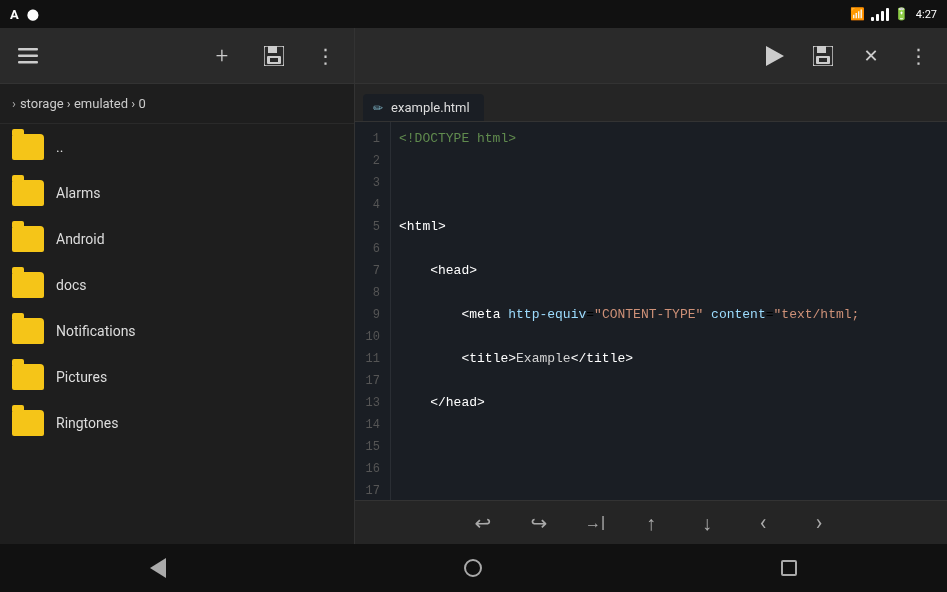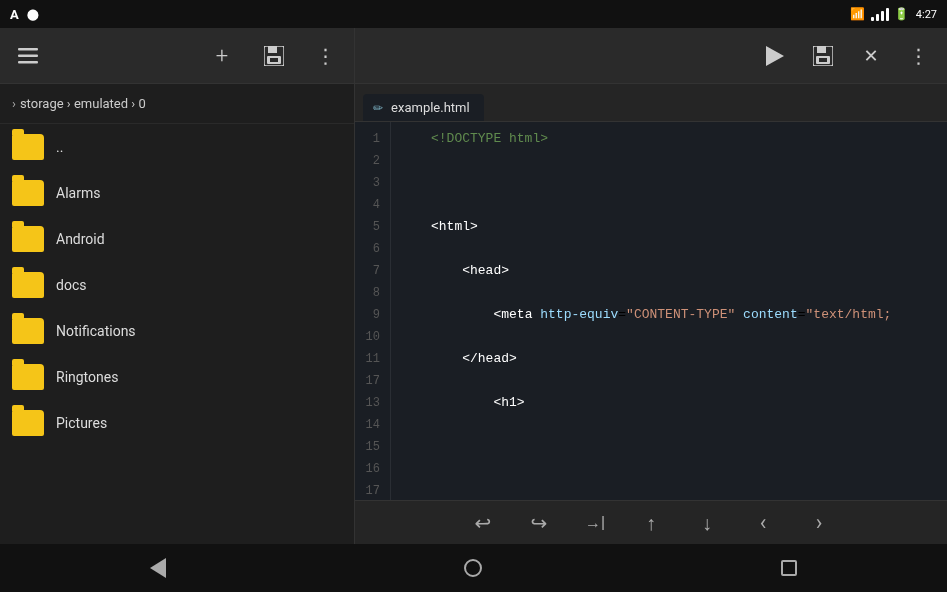--- a/index.html
+++ b/index.html
@@ -220,21 +220,20 @@
     .line-numbers div {
       height: 22px;
       padding-right: 6px;
       font-size: 12px;
     }
     .code-content {
       flex: 1;
       padding: 6px 8px;
       overflow: hidden;
       white-space: pre;
-      margin-left: 32px;
     }
     .code-line {
       height: 22px;
       display: block;
     }
 
     
     .tag { color: #ffffff; }
     .attr { color: #9cdcfe; }
     .attr-val { color: #ce9178; }
@@ -380,26 +379,26 @@
       </div>
 
 
       <div class="file-item">
         <div class="folder-icon"></div>
         <span class="file-item-name">Notifications</span>
       </div>
 
       <div class="file-item">
         <div class="folder-icon"></div>
+        <span class="file-item-name">Pictures</span>
+      </div>
+
+      <div class="file-item">
+        <div class="folder-icon"></div>
         <span class="file-item-name">Ringtones</span>
-      </div>
-
-      <div class="file-item">
-        <div class="folder-icon"></div>
-        <span class="file-item-name">Pictures</span>
       </div>
 
     </div>
   </div>
 
   <div class="right-panel">
 
     <div class="editor-toolbar">
       <div class="icon-btn">
         <svg width="18" height="20" viewBox="0 0 18 20">
@@ -444,22 +443,22 @@
         <div>15</div>
         <div>16</div>
         <div>17</div>
 
       </div>
       <div class="code-content"><span class="code-line"><span class="doctype">&lt;!DOCTYPE html&gt;</span></span>
 <span class="code-line"></span>
 <span class="code-line"><span class="tag">&lt;html&gt;</span></span>
 <span class="code-line">    <span class="tag">&lt;head&gt;</span></span>
 <span class="code-line">        <span class="tag">&lt;meta</span> <span class="attr">http-equiv</span>=<span class="attr-val">"CONTENT-TYPE"</span> <span class="attr">content</span>=<span class="attr-val">"text/html;</span></span>
+<span class="code-line">        <span class="tag">&lt;title&gt;</span><span class="text">Example</span><span class="tag">&lt;/title&gt;</span></span>
 <span class="code-line">    <span class="tag">&lt;/head&gt;</span></span>
-<span class="code-line">        <span class="tag">&lt;h1&gt;</span></span>
 
 
 
 
 
 
 
 
 
 

